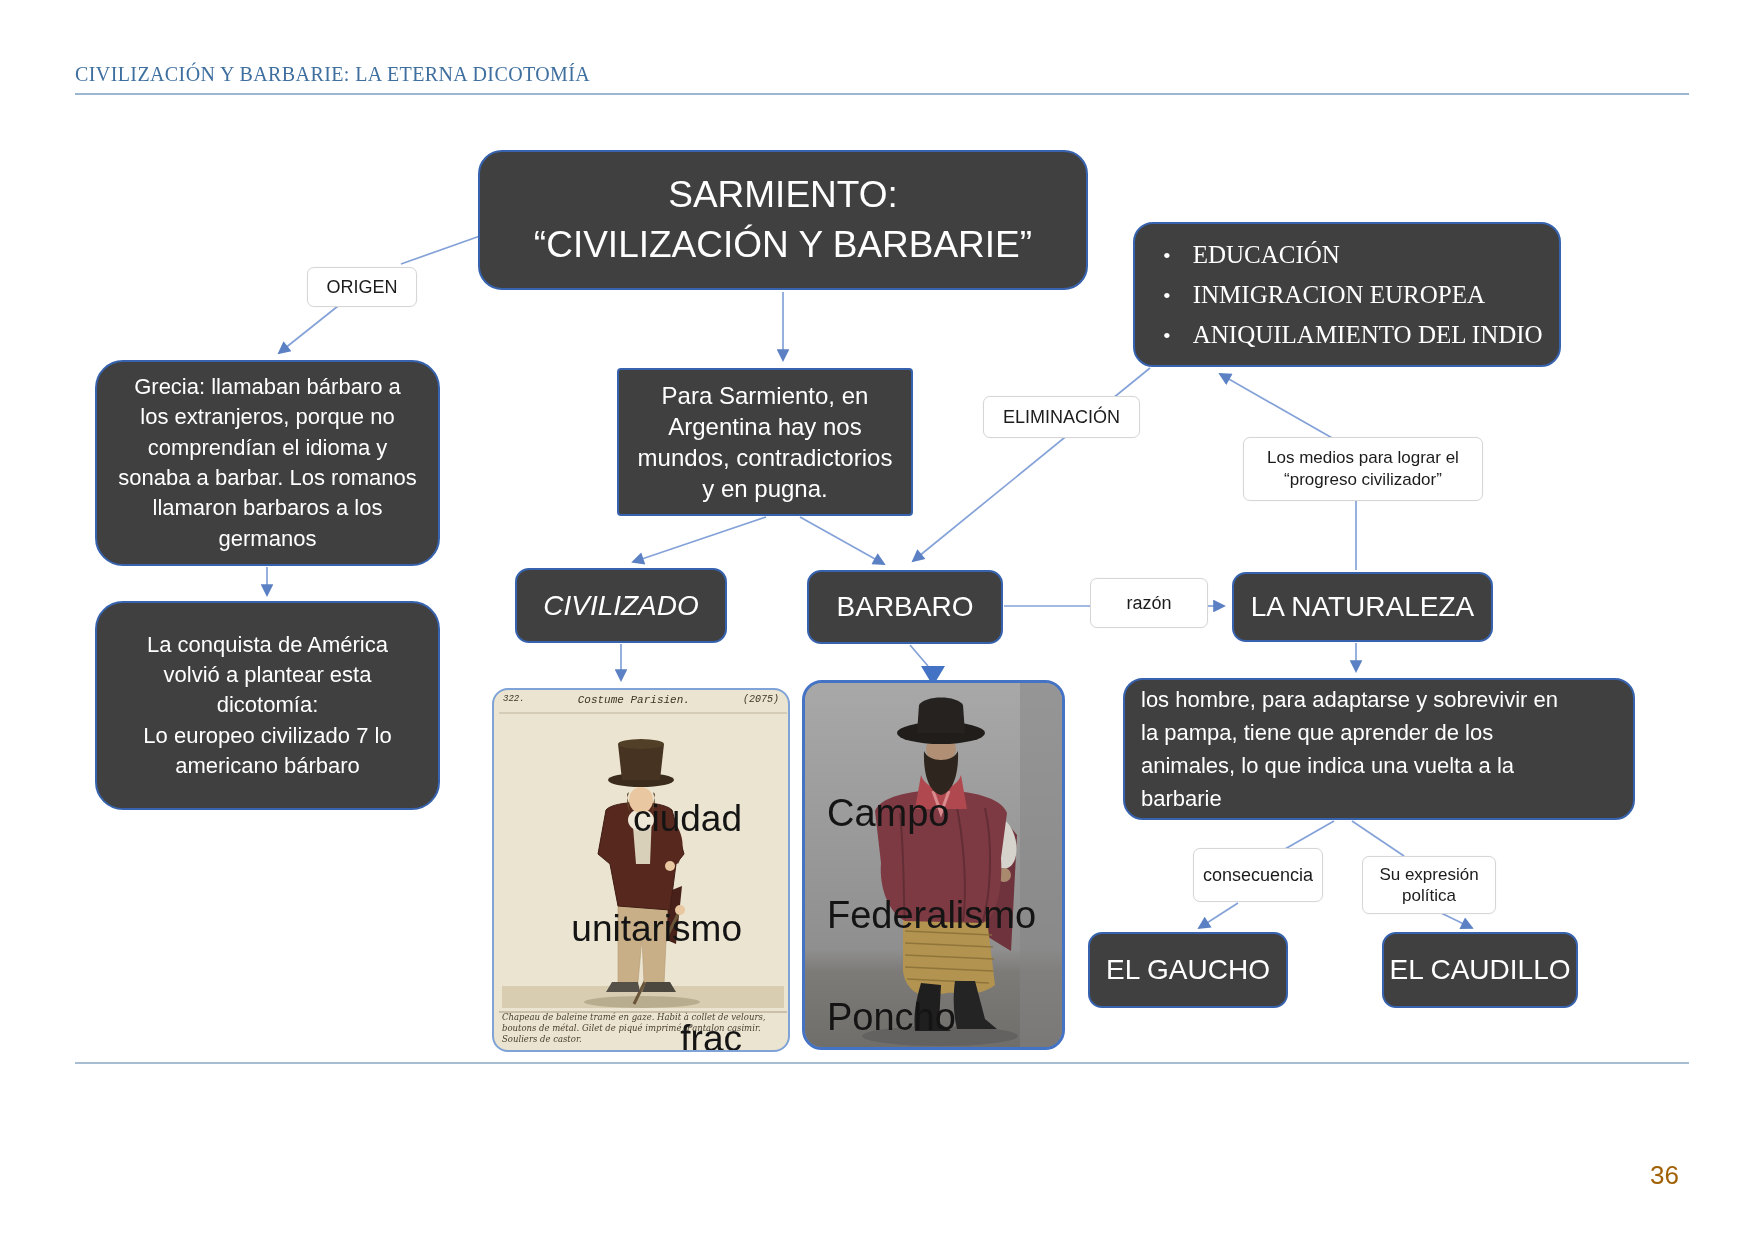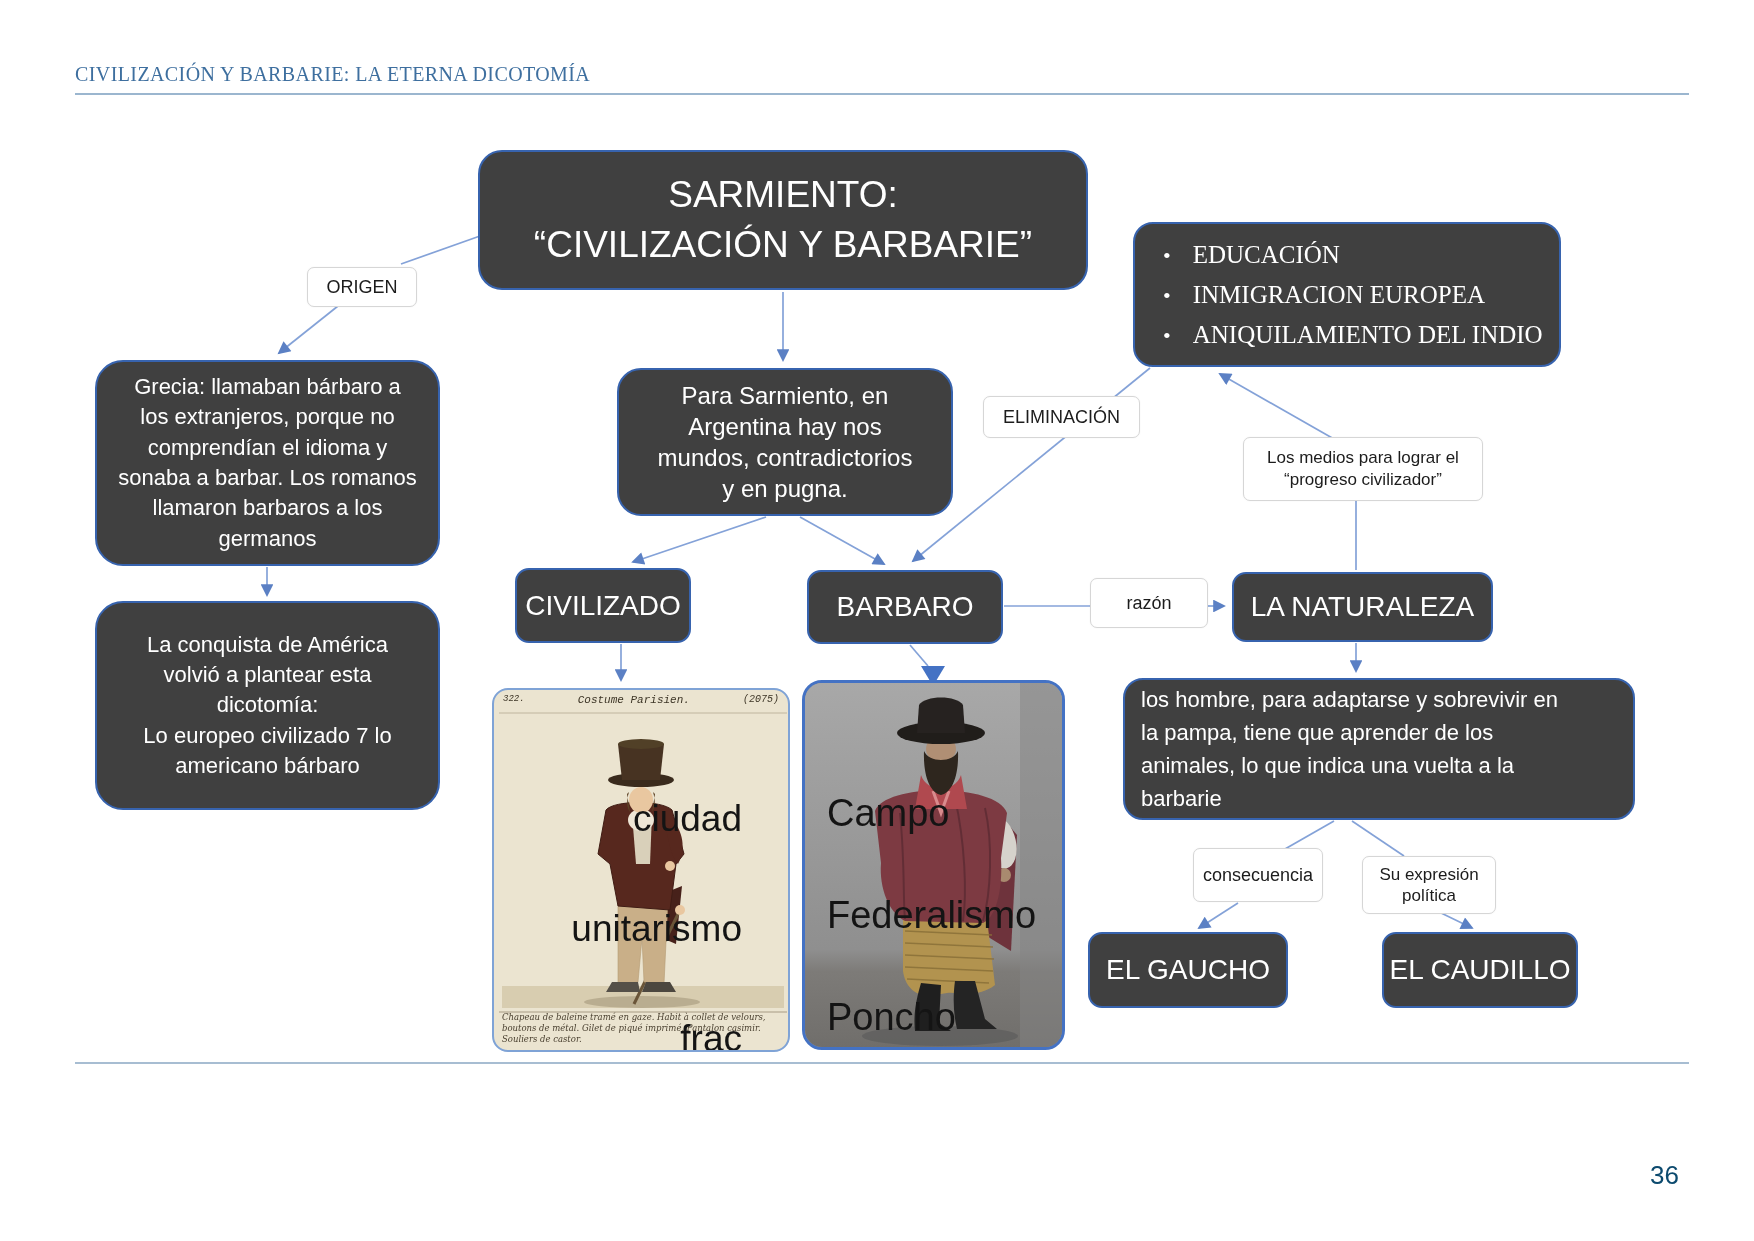--- a/index.html
+++ b/index.html
@@ -21,21 +21,21 @@
   .goal-row{display:flex;align-items:baseline;font-size:25px;line-height:39px;text-align:left;}
   .goal-row::before{content:"•";margin-right:22px;font-size:22px;}
   .imgbox{position:absolute;box-sizing:border-box;overflow:hidden;z-index:2;}
   .left-img{border:2px solid #7FA3D6;border-radius:16px;background:#EBE4D0;}
   .right-img{border:3px solid #4472C4;border-radius:20px;background:#979797;}
   .overlay{position:absolute;color:#141414;z-index:5;font-family:"Liberation Sans",sans-serif;}
   .plate-top{position:absolute;top:4px;left:9px;right:9px;display:flex;justify-content:space-between;
              font-family:Liberation Mono, monospace;font-style:italic;color:#3c3425;z-index:4;}
   .plate-cap{position:absolute;left:8px;right:6px;bottom:5px;font-family:"DejaVu Serif",serif;
              font-style:italic;font-size:8.5px;line-height:1.3;color:#4a4030;z-index:4;}
-  .pnum{font-size:26px;color:#0c4a6e;}
+  .pnum{font-size:26px;color:#a16207;}
 </style>
 </head>
 <body>
 
 <div class="page">
 
   <div class="abs hdr" style="left:75px;top:63px;">CIVILIZACIÓN Y BARBARIE: LA ETERNA DICOTOMÍA</div>
   <div class="abs rule" style="left:75px;top:93px;width:1614px;"></div>
 
   <svg class="conn" width="1754" height="1241" viewBox="0 0 1754 1241">
@@ -84,32 +84,32 @@
     </div>
   </div>
 
   <div class="bb pre" style="left:95px;top:360px;width:345px;height:206px;border-radius:28px;font-size:22px;line-height:1.38;">Grecia: llamaban bárbaro a
 los extranjeros, porque no
 comprendían el idioma y
 sonaba a barbar. Los romanos
 llamaron barbaros a los
 germanos</div>
 
-  <div class="bb pre" style="left:617px;top:368px;width:336px;height:148px;border-radius:24px;font-size:24px;line-height:1.3;">Para Sarmiento, en
+  <div class="bb pre" style="left:617px;top:368px;width:296px;height:148px;border-radius:4px;font-size:24px;line-height:1.3;">Para Sarmiento, en
 Argentina hay nos
 mundos, contradictorios
 y en pugna.</div>
 
   <div class="bb pre" style="left:95px;top:601px;width:345px;height:209px;border-radius:28px;font-size:22px;line-height:1.38;">La conquista de América
 volvió a plantear esta
 dicotomía:
 Lo europeo civilizado 7 lo
 americano bárbaro</div>
 
-  <div class="bb" style="left:515px;top:568px;width:176px;height:75px;border-radius:14px;font-size:28px;">CIVILIZADO</div>
+  <div class="bb" style="left:515px;top:568px;width:212px;height:75px;border-radius:14px;font-size:28px;font-style:italic;">CIVILIZADO</div>
 
   <div class="bb" style="left:1232px;top:572px;width:261px;height:70px;border-radius:14px;font-size:28px;">LA NATURALEZA</div>
 
   <div class="bb" style="left:807px;top:570px;width:196px;height:74px;border-radius:14px;font-size:28px;">BARBARO</div>
 
   <div class="bb pre" style="left:1123px;top:678px;width:512px;height:142px;border-radius:20px;font-size:22px;line-height:1.5;justify-content:flex-start;text-align:left;padding:6px 16px;">los hombre, para adaptarse y  sobrevivir en
 la pampa, tiene que aprender de los
 animales, lo que indica una vuelta a la
 barbarie</div>
 

